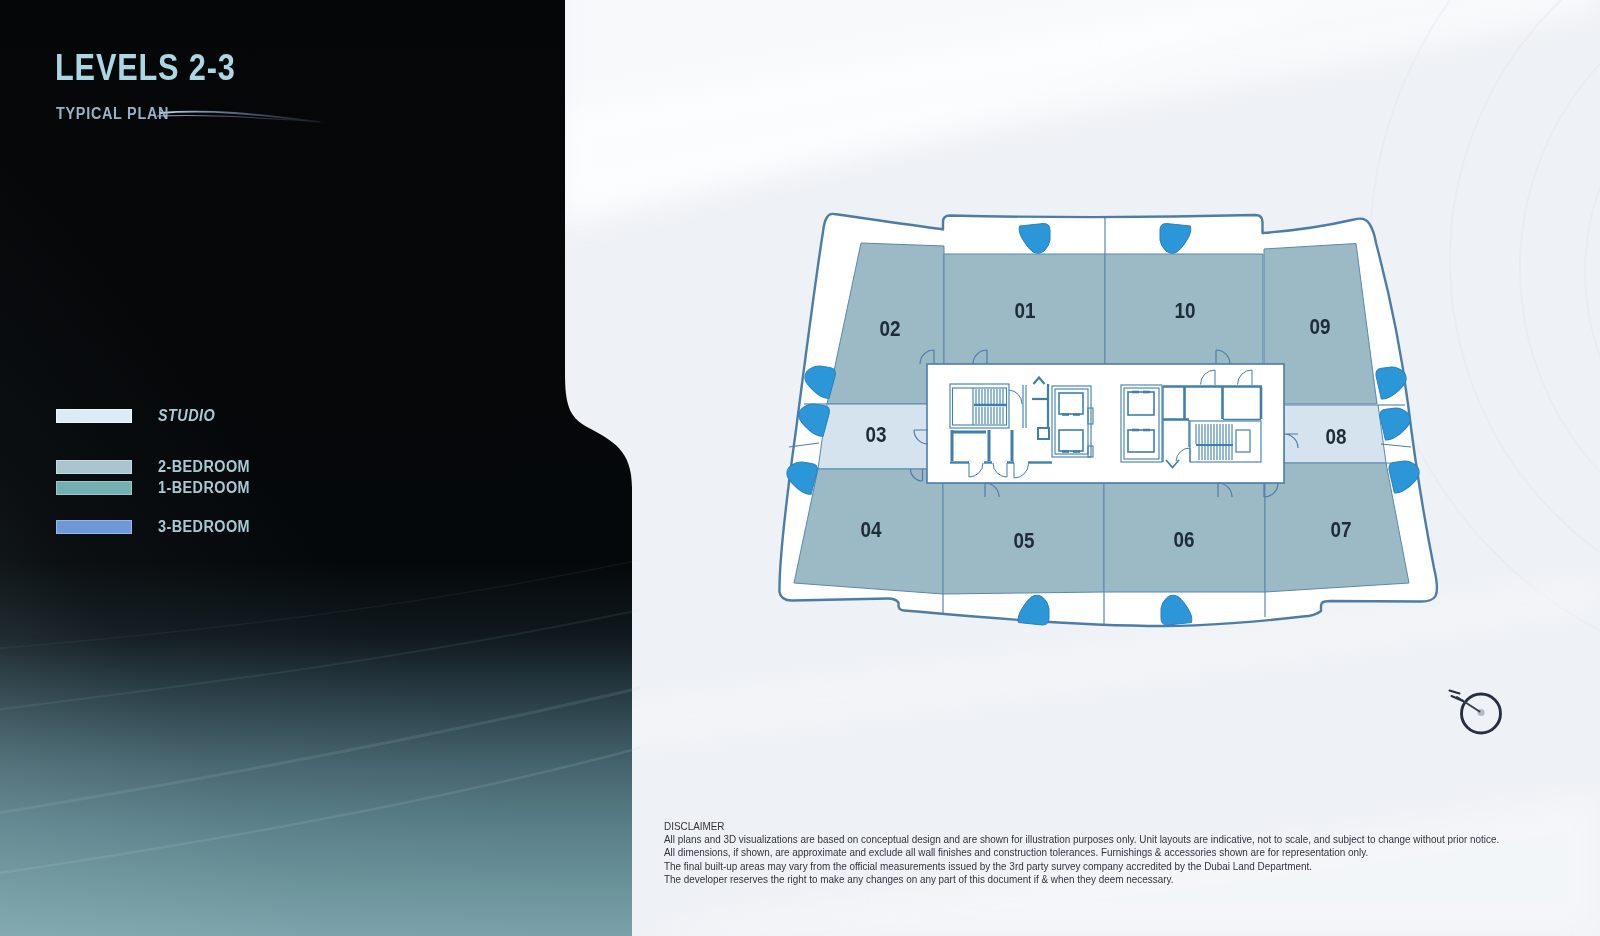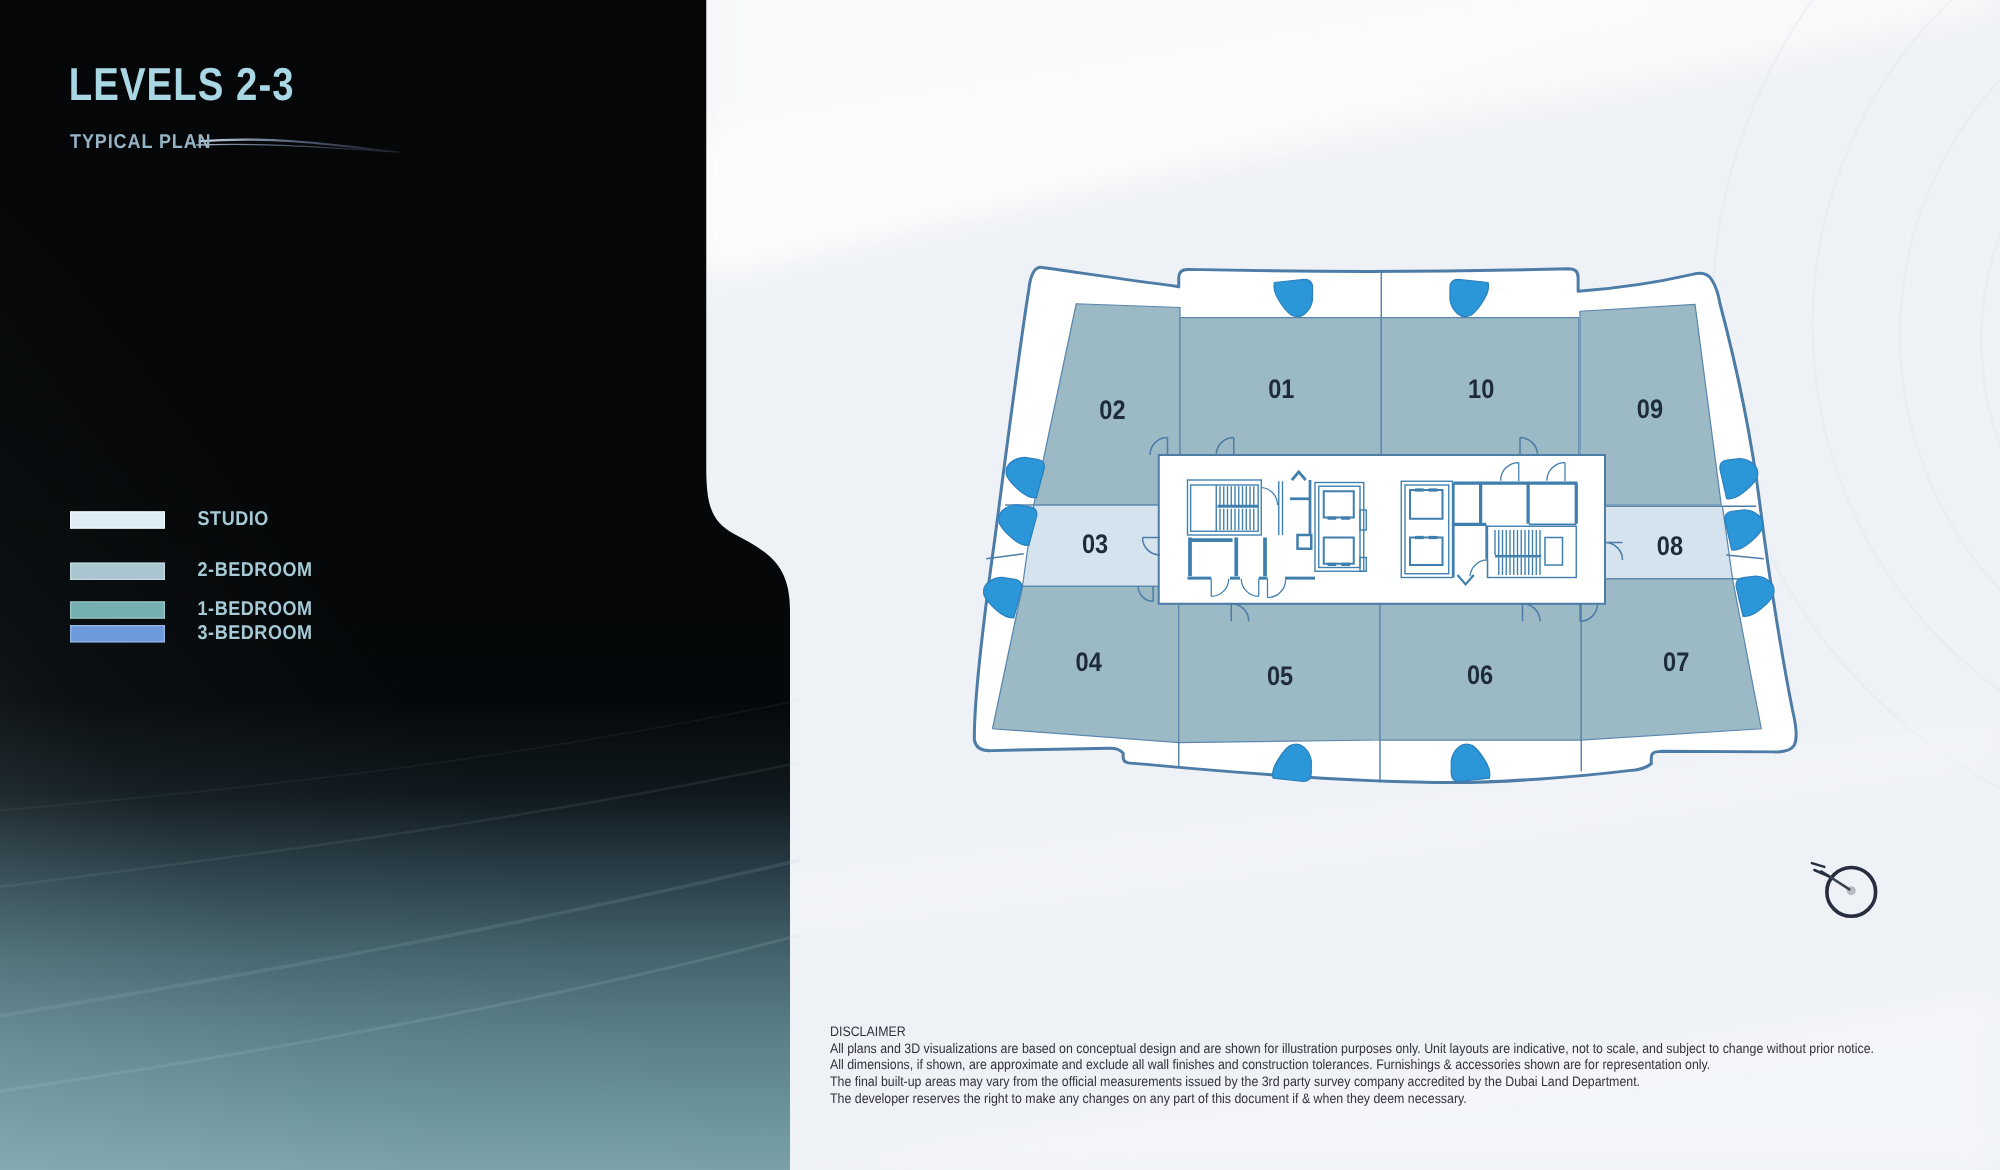--- a/index.html
+++ b/index.html
@@ -70,36 +70,36 @@
   <g fill="none">
     <path d="M159,113 C210,109 255,114 320,122" stroke="url(#swg)" stroke-width="1.8"></path>
     <path d="M157,116 C220,114 270,119 325,122" stroke="url(#swg)" stroke-width="1.1" opacity="0.8"></path>
   </g>
 </svg>
 
 <div id="title" class="abs">LEVELS 2-3</div>
 
 <div id="subtitle" class="abs">TYPICAL PLAN</div>
 
-<div class="legrow" style="top:409px;">
+<div class="legrow" style="top:409px;font-style:italic;">
   <div class="sw" style="background:#dcebf4;"></div>
   <div class="lab">STUDIO</div>
 </div>
 
 <div class="legrow" style="top:444px;margin-top:37px;">
   <div class="sw" style="background:#74b0b1;border-color:rgba(255,255,255,0.3);"></div>
   <div class="lab">1-BEDROOM</div>
 </div>
 
-<div class="legrow" style="top:450px;">
+<div class="legrow" style="top:460px;">
   <div class="sw" style="background:#a9c5d0;border-color:rgba(255,255,255,0.35);"></div>
   <div class="lab">2-BEDROOM</div>
 </div>
 
-<div class="legrow" style="top:500px;">
+<div class="legrow" style="top:520px;">
   <div class="sw" style="background:#6d99da;border-color:rgba(255,255,255,0.3);"></div>
   <div class="lab">3-BEDROOM</div>
 </div>
 
 <svg id="plan" class="abs" width="1600" height="936" viewBox="0 0 1600 936">
 <defs>
   <path id="pod" d="M-14.5,-12.5 L9.5,-15 Q16,-15 16,-8.5 L16,1.5 Q15,8 10,12.5 Q5,16.5 -1,13.5 Q-6,10 -11,1.5 Q-16,-6.5 -14.5,-12.5 Z"></path>
 </defs>
 
 <path d="M834,214

